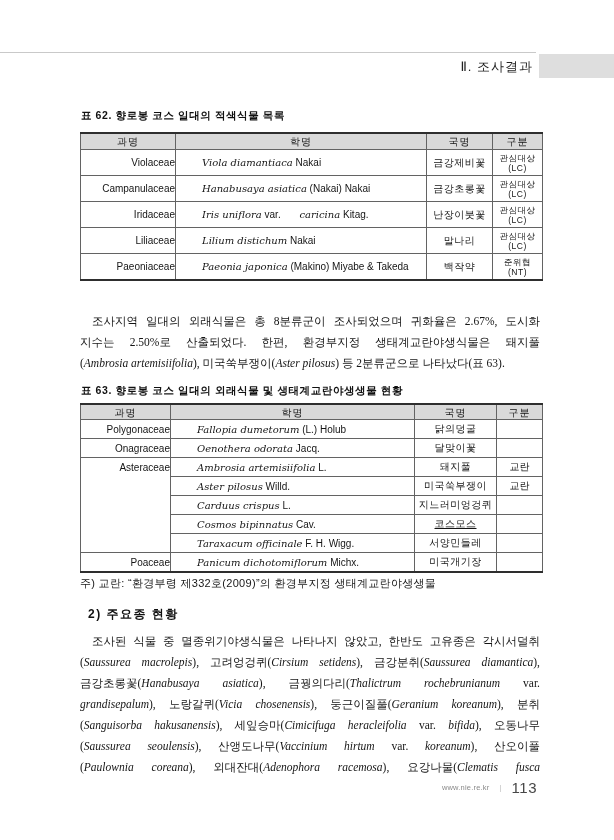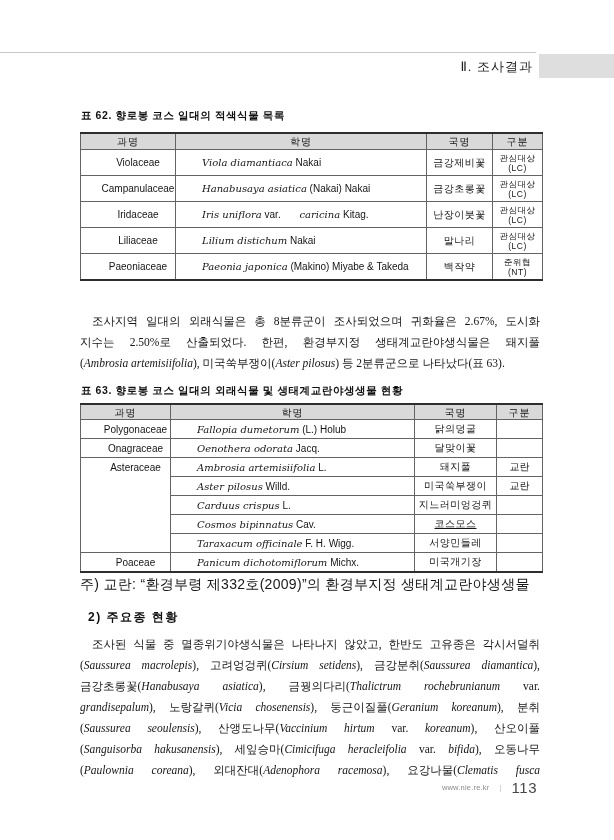--- a/index.html
+++ b/index.html
@@ -28,39 +28,39 @@
   
   table{border-collapse:collapse; table-layout:fixed; width:458px; font-size:10px; color:#141414;}
   table.t62{margin-top:9px;}
   table.t63{margin-top:5px;}
   th,td{border:1px solid var(--bcell); padding:0; overflow:hidden; white-space:nowrap;}
   table{border-top:2px solid var(--bline); border-bottom:2px solid var(--bline);}
   thead th{background:var(--thead); font-weight:normal; height:15px; line-height:14px; text-align:center; letter-spacing:1px;}
   .t63 thead th{height:14px; line-height:13px;}
   .t62 tbody td{height:25px;}
   .t63 tbody td{height:18px;}
-  td.family{text-align:center; padding-left:20px;}
+  td.family{text-align:right; padding-left:20px;}
   td.family.vtop{vertical-align:top; line-height:17px; padding-top:1px;}
   td.sci{text-align:left; padding-left:10px;}
   td.sci i{font-family:"DejaVu Serif",serif; font-style:italic;margin-left:16px;}
   td.korean{text-align:center; letter-spacing:0.5px;}
   td.cat{text-align:center;}
   .cat2{font-size:8.5px; line-height:10px; letter-spacing:0.5px;}
   .u{text-decoration:underline;}
   
   .para{font-family:"Liberation Serif",serif; color:#141414;}
   .para.p1{margin-top:30px;}
   .para.p2{margin-top:8px;}
   .jline{font-size:11.5px; line-height:21px; height:21px; overflow:hidden;
          text-align:justify; text-align-last:justify; word-break:keep-all;}
   .jline.last{text-align-last:left;}
   .jline.ind{text-indent:12px;}
   .jline i{font-style:italic;}
   
-  .note{margin-top:3px; font-size:14px; letter-spacing:0.3px; color:#181818;}
+  .note{margin-top:3px; font-size:11px; letter-spacing:0.3px; color:#181818;}
   .h2{margin:15px 0 0 8px; font-size:12px; font-weight:bold; letter-spacing:1.5px; color:#111;}
   
   .footer{position:absolute; right:77px; top:779px; display:flex; align-items:center; gap:10px;}
   .footer .site{font-size:7.5px; color:#8a8a8a; letter-spacing:0.2px;}
   .footer .sep{font-size:8px; color:#c0c0c0;}
   .footer .pagenum{font-size:15px; color:#474747; letter-spacing:0.5px;}
 </style>
 </head>
 <body>
 
@@ -193,22 +193,22 @@
         </tbody>
     </table>
     <div class="note">주) 교란: “환경부령 제332호(2009)”의 환경부지정 생태계교란야생생물</div>
 
     <div class="h2">2) 주요종 현황</div>
     <div class="para p2" id="para2">
         <div class="jline ind"><span>조사된 식물 중 멸종위기야생식물은 나타나지 않았고, 한반도 고유종은 각시서덜취</span></div>
         <div class="jline"><span>(</span><i>Saussurea macrolepis</i><span>), 고려엉겅퀴(</span><i>Cirsium setidens</i><span>), 금강분취(</span><i>Saussurea diamantica</i><span>),</span></div>
         <div class="jline"><span>금강초롱꽃(</span><i>Hanabusaya asiatica</i><span>), 금꿩의다리(</span><i>Thalictrum rochebrunianum</i><span> var.</span></div>
         <div class="jline"><i>grandisepalum</i><span>), 노랑갈퀴(</span><i>Vicia chosenensis</i><span>), 둥근이질풀(</span><i>Geranium koreanum</i><span>), 분취</span></div>
+        <div class="jline"><span>(</span><i>Sanguisorba hakusanensis</i><span>), 세잎승마(</span><i>Cimicifuga heracleifolia</i><span> var. </span><i>bifida</i><span>), 오동나무</span></div>
         <div class="jline"><span>(</span><i>Saussurea seoulensis</i><span>), 산앵도나무(</span><i>Vaccinium hirtum</i><span> var. </span><i>koreanum</i><span>), 산오이풀</span></div>
-        <div class="jline"><span>(</span><i>Sanguisorba hakusanensis</i><span>), 세잎승마(</span><i>Cimicifuga heracleifolia</i><span> var. </span><i>bifida</i><span>), 오동나무</span></div>
         <div class="jline"><span>(</span><i>Paulownia coreana</i><span>), 외대잔대(</span><i>Adenophora racemosa</i><span>), 요강나물(</span><i>Clematis fusca</i></div>
       </div>
   </div>
 
   <div class="footer">
     <span class="site">www.nie.re.kr</span>
     <span class="sep">|</span>
     <span class="pagenum">113</span>
   </div>
 </div>

